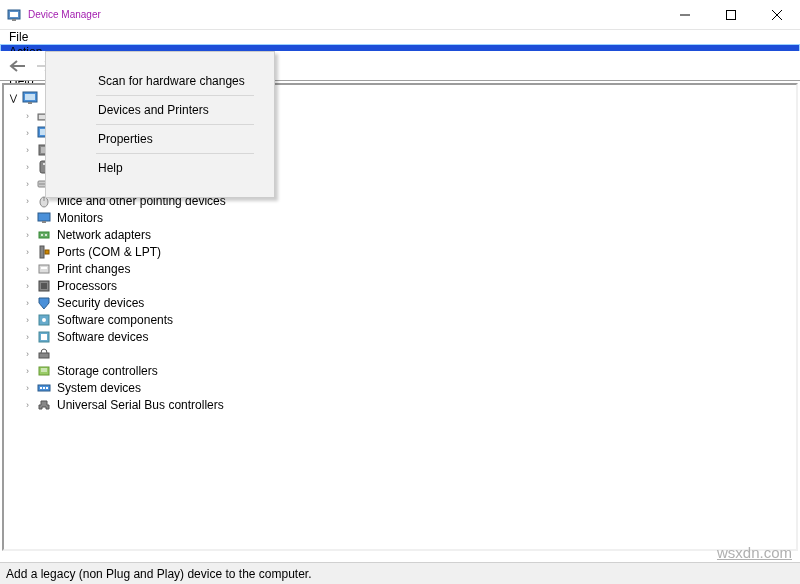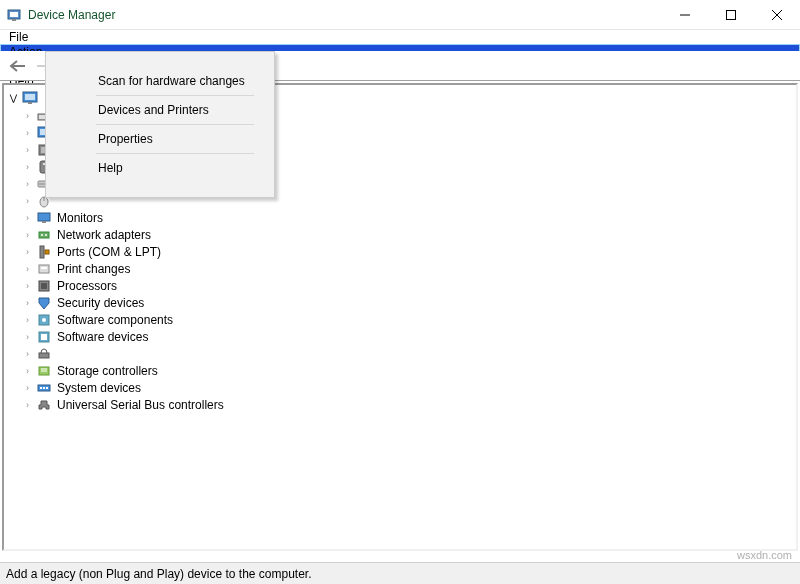--- a/index.html
+++ b/index.html
@@ -1,20 +1,20 @@
 <!DOCTYPE html>
 <html><head>
 <meta charset="utf-8">
 <style>
 * { box-sizing: border-box; margin: 0; padding: 0; font-family: "Segoe UI", Tahoma, sans-serif; font-size: 12px; }
 body { background: #fff; width: 800px; height: 584px; position: relative; overflow: hidden; }
 
 .titlebar { height: 30px; display: flex; align-items: center; padding-left: 6px; border-bottom: 1px solid #e5e5e5; }
 .titlebar .app-icon { width: 16px; height: 16px; margin-right: 6px; }
-.titlebar .title { flex: 1; font-size: 12px; color: #14532d; }
+.titlebar .title { flex: 1; font-size: 10px; color: #a21caf; }
 .titlebar .win-controls { display: flex; }
 .titlebar .win-btn { width: 46px; height: 30px; display: flex; align-items: center; justify-content: center; cursor: pointer; }
 .titlebar .win-btn svg { width: 10px; height: 10px; stroke: #000; stroke-width: 1; fill: none; }
 
 .menubar { height: 21px; display: flex; align-items: stretch; border-bottom: 1px solid #e0e0e0; flex-direction: column; }
 .menubar .menu-item { padding: 0 9px; display: flex; align-items: center; cursor: pointer; }
 .menubar .menu-item.active { background: #1d4ed8; border: 1px solid #99d1ff; padding: 0 8px; }
 
 .toolbar { height: 30px; display: flex; align-items: center; padding-left: 6px; border-bottom: 1px solid #a0a0a0; background: #fff; position: relative; }
 .toolbar .toolbar-btn { width: 24px; height: 24px; display: flex; align-items: center; justify-content: center; margin-right: 2px; cursor: pointer; }
@@ -32,21 +32,21 @@
 .tree-node.selected .label { background: #cce8ff; }
 
 .dropdown { position: absolute; left: 45px; top: 51px; width: 230px; background: #f2f2f2; border: 1px solid #cccccc; box-shadow: 3px 3px 3px rgba(0,0,0,0.2); z-index: 100; padding: 18px; }
 .dropdown .gutter { position: absolute; left: 2px; top: 2px; bottom: 2px; width: 28px; }
 .dropdown .dd-item { height: 22px; display: flex; align-items: center; padding-left: 34px; cursor: pointer; position: relative; }
 .dropdown .dd-item.highlighted { background: #90c8f6; margin: 0; }
 .dropdown .dd-item.boxed { border: 3px solid #e2231a; margin: -1px; padding-left: 32px; }
 .dropdown .dd-sep { height: 1px; background: #d7d7d7; margin: 3px 2px 3px 32px; }
 
 .statusbar { position: absolute; bottom: 0; left: 0; right: 0; height: 22px; background: #f0f0f0; border-top: 1px solid #d0d0d0; display: flex; align-items: center; padding: 0 6px; color: #000; margin-top: 18px; }
-.watermark { position: absolute; right: 8px; bottom: 23px; font-size: 11px; color: #b0b0b0; }
+.watermark { position: absolute; right: 8px; bottom: 23px; font-size: 15px; color: #b0b0b0; text-decoration: underline; }
 
 svg { display: block; }
 </style>
 </head>
 <body>
 
 <div class="titlebar">
   <span class="app-icon">
     <svg viewBox="0 0 16 16">
         <rect x="2" y="3" width="12" height="9" fill="#5a8fc7" stroke="#2a5a8a"></rect>
@@ -173,20 +173,21 @@
           <span class="label">Keyboards</span>
         </div>
         <div class="tree-node">
           <span class="expander">›</span>
           <span class="dev-icon">
             <svg viewBox="0 0 16 16" width="16" height="16">
               <ellipse cx="8" cy="9" rx="4" ry="5" fill="#ddd" stroke="#888"></ellipse>
               <line x1="8" y1="4" x2="8" y2="8" stroke="#888"></line>
             </svg>
           </span>
+          <span class="label">Mice and other pointing devices</span>
         </div>
         <div class="tree-node">
           <span class="expander">›</span>
           <span class="dev-icon">
             <svg viewBox="0 0 16 16" width="16" height="16">
               <rect x="2" y="3" width="12" height="8" fill="#4a90d9" stroke="#2a5a8a"></rect>
               <rect x="6" y="11" width="4" height="2" fill="#888"></rect>
             </svg>
           </span>
           <span class="label">Monitors</span>

